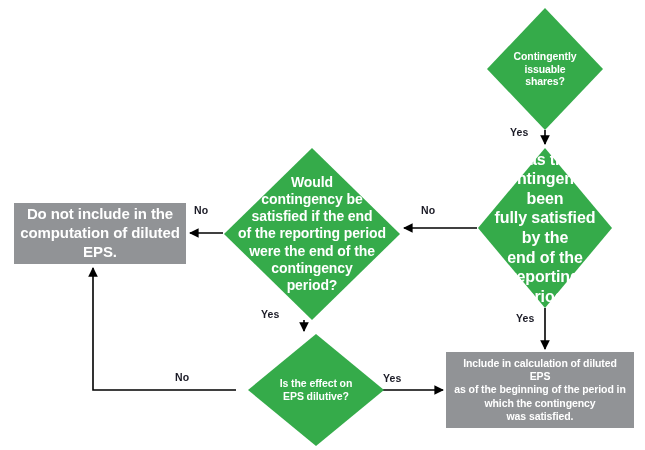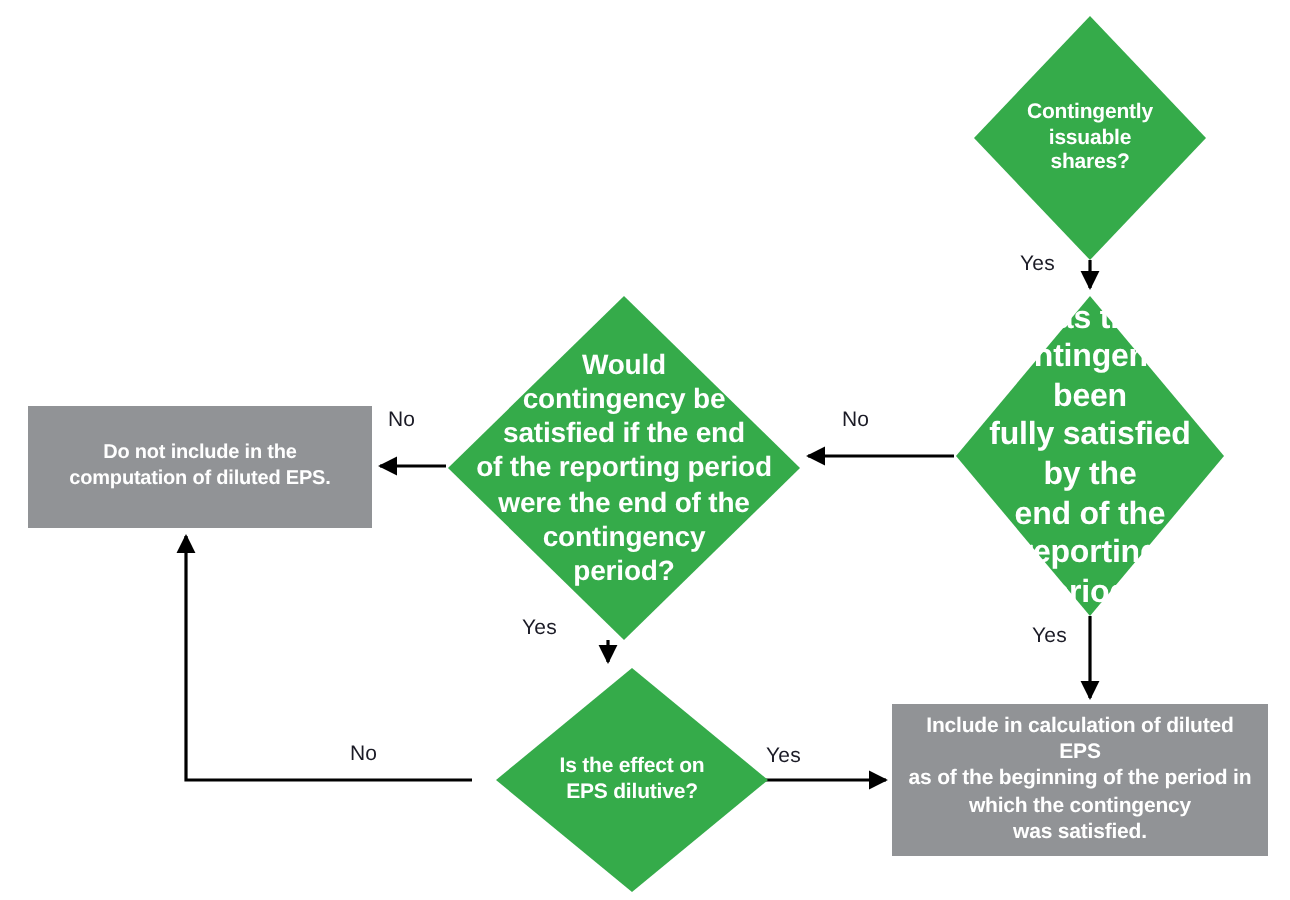--- a/index.html
+++ b/index.html
@@ -74,40 +74,40 @@
     font-weight: bold;
     line-height: 1.25;
     white-space: pre-line;
     padding: 0 6px;
     letter-spacing: -0.1px;
   }
   
   .edge-label {
     position: absolute;
     color: #1b1b26;
-    font-weight: normal;
+    font-weight: bold;
     font-size: 10.5px;
     white-space: nowrap;
     letter-spacing: 0.1px;
   }
   
   #n-contingent        { left: 487px; top: 8px;   width: 116px; height: 122px; }
   #n-contingent .txt   { font-size: 10.5px; }
 
   #n-has-contingency   { left: 478px; top: 148px; width: 134px; height: 160px; }
   #n-has-contingency .txt { font-size: 16px; }
 
   #n-would-contingency { left: 224px; top: 148px; width: 176px; height: 172px; }
   #n-would-contingency .txt { font-size: 14px; }
 
   #n-eps-dilutive      { left: 248px; top: 334px; width: 136px; height: 112px; }
   #n-eps-dilutive .txt { font-size: 10.5px; }
 
   #n-do-not-include    { left: 14px;  top: 203px; width: 172px; height: 61px; }
-  #n-do-not-include .txt { font-size: 10px; }
+  #n-do-not-include .txt { font-size: 15px; }
 
   #n-include-calc      { left: 446px; top: 352px; width: 188px; height: 76px; }
   #n-include-calc .txt { font-size: 10.5px; }
 
   
   #lbl-yes-1 { left: 510px; top: 126px; }
   #lbl-no-1  { left: 421px; top: 204px; }
   #lbl-no-2  { left: 194px; top: 204px; }
   #lbl-yes-2 { left: 261px; top: 308px; }
   #lbl-yes-3 { left: 516px; top: 312px; }

